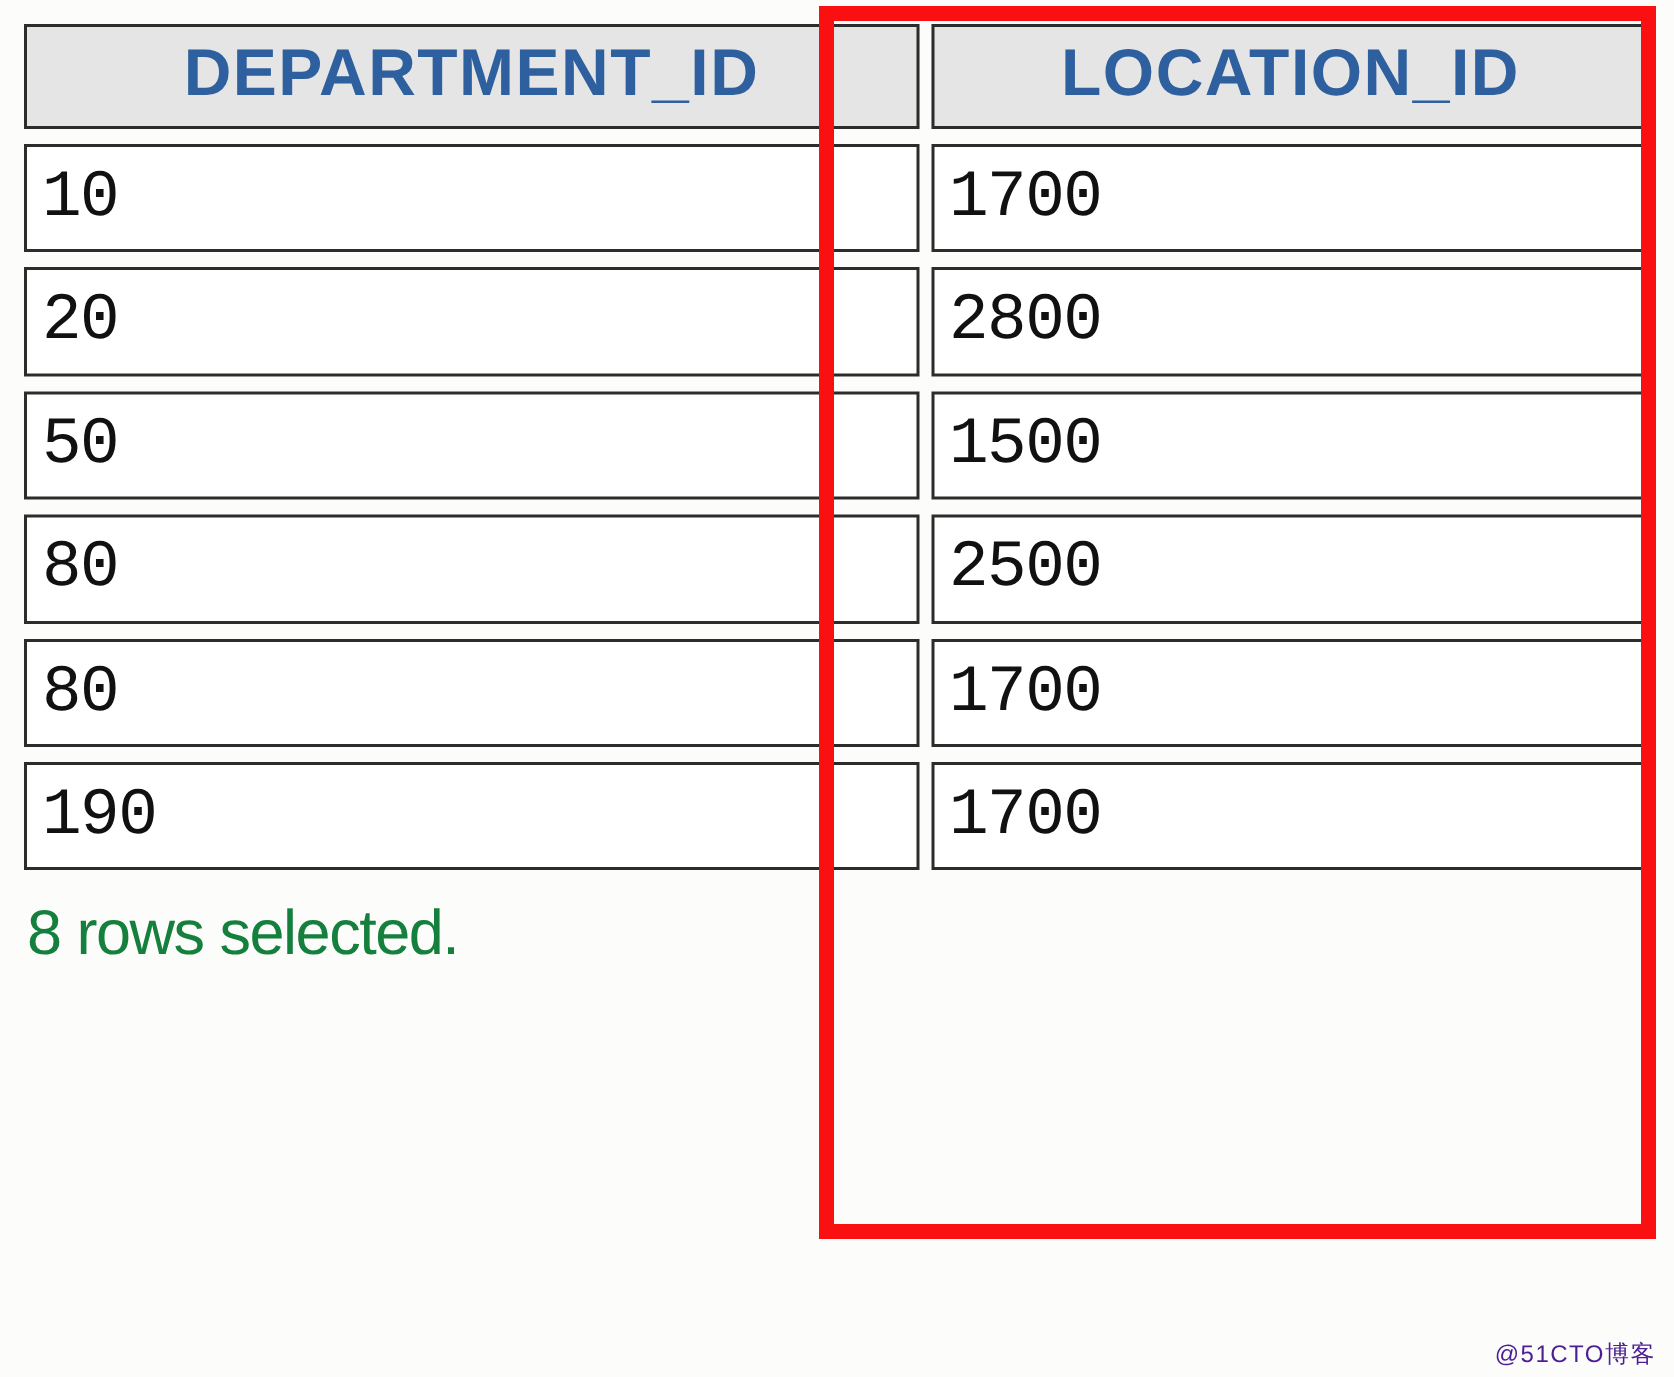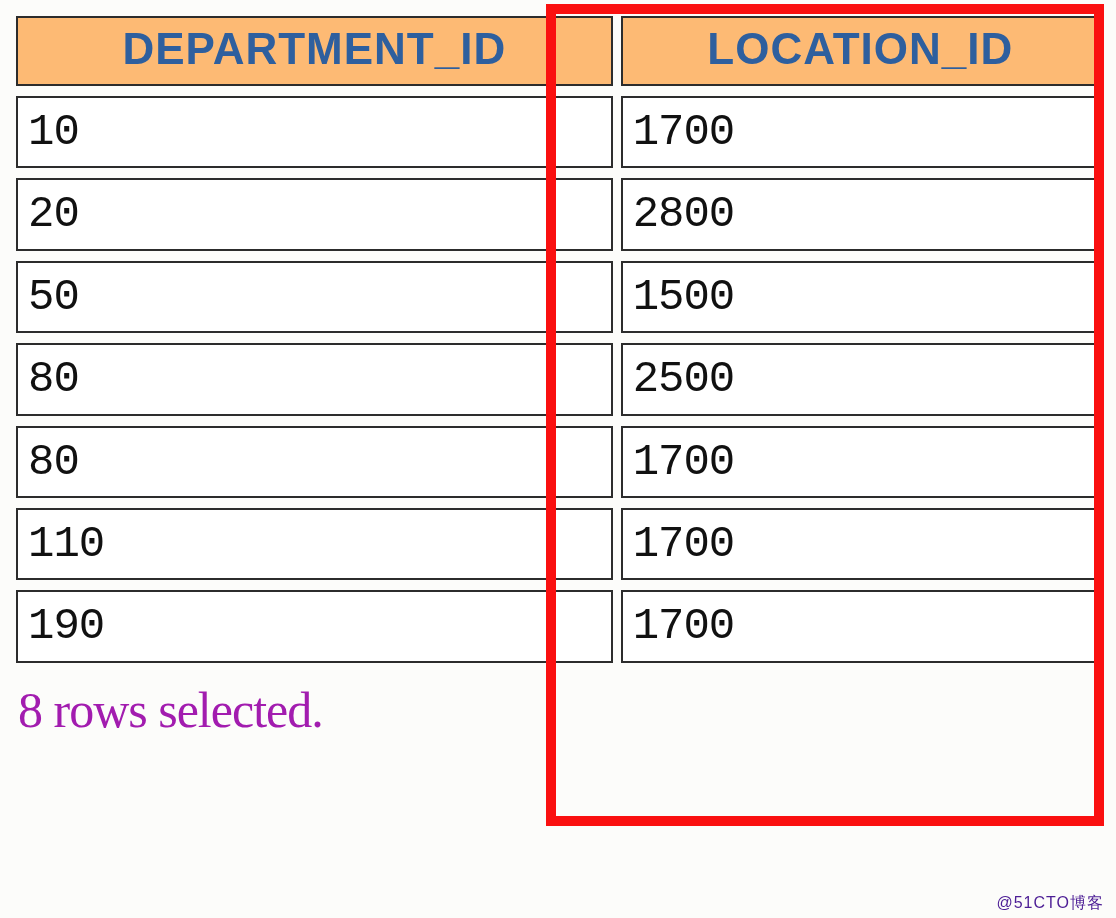--- a/index.html
+++ b/index.html
@@ -13,21 +13,21 @@
   }
   .wrap {
     padding: 6px 8px 0 8px;
   }
   table.result {
     border-collapse: separate;
     border-spacing: 8px 10px;
     width: 100%;
   }
   table.result th {
-    background: #fdba74;
+    background: #e5e5e5;
     color: #2e5f9e;
     font-weight: 700;
     font-size: 44px;
     letter-spacing: 1px;
     font-family: Arial, sans-serif;
     border: 2px solid #2c2c2c;
     padding: 6px 4px 10px 4px;
     text-align: center;
   }
   table.result td {
@@ -47,23 +47,23 @@
     position: absolute;
     border: 10px solid #fa1010;
     box-sizing: border-box;
     pointer-events: none;
     top: 4px;
     left: 546px;
     width: 558px;
     height: 822px;
   }
   .status {
-    font-family: Liberation Serif, serif;
-    font-size: 50px;
-    color: #a21caf;
+    font-family: Liberation Sans, sans-serif;
+    font-size: 42px;
+    color: #15803d;
     padding: 8px 0 0 10px;
     letter-spacing: -1px;
   }
   .watermark {
     position: absolute;
     right: 12px;
     bottom: 4px;
     font-size: 16px;
     color: #4c1d95;
     font-family: Arial, sans-serif;
@@ -96,24 +96,20 @@
       </tr>
       <tr>
         <td>80</td>
         <td>2500</td>
       </tr>
       <tr>
         <td>80</td>
         <td>1700</td>
       </tr>
       <tr>
-        <td>110</td>
-        <td>1700</td>
-      </tr>
-      <tr>
         <td>190</td>
         <td>1700</td>
       </tr>
     </tbody>
   </table>
 
   <div class="status">8 rows selected.</div>
 </div>
 
 <div class="highlight-box"></div>

